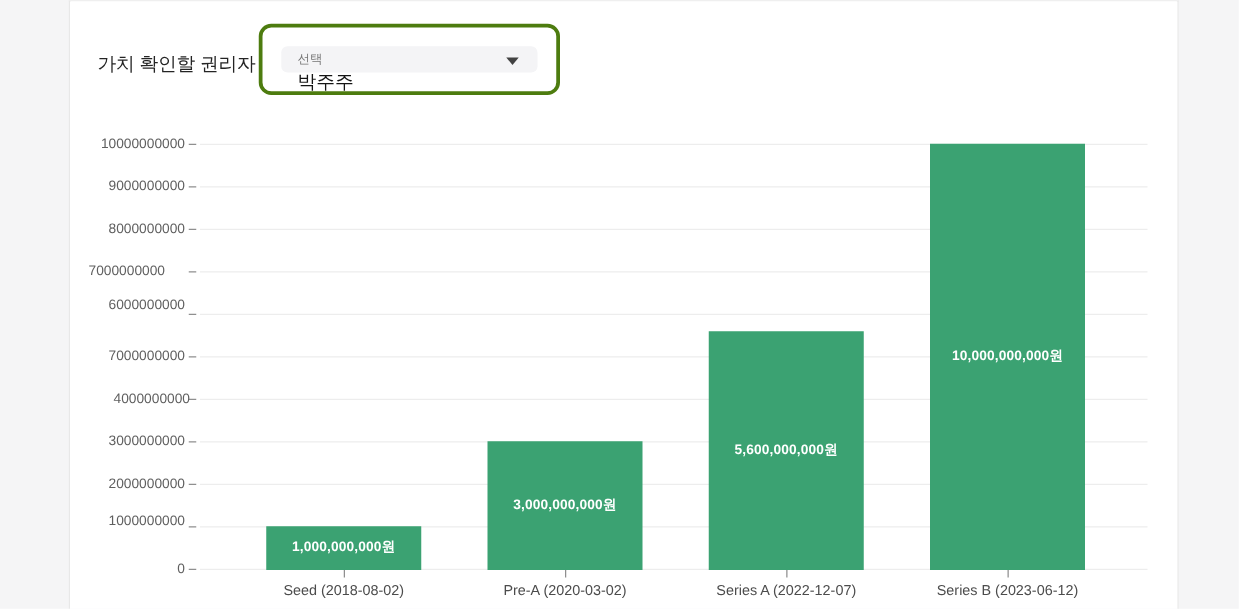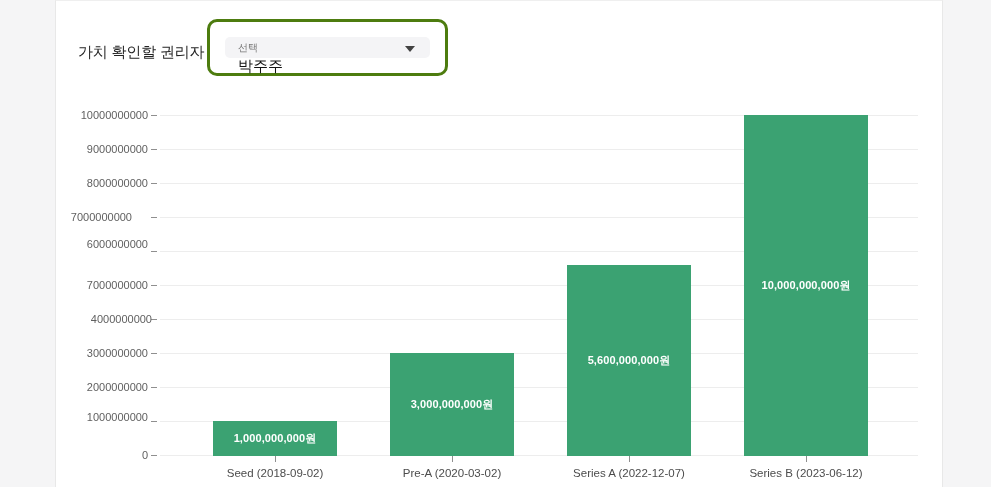--- a/index.html
+++ b/index.html
@@ -107,21 +107,21 @@
       <div class="y-label" style="left: 80px; width: 68px; top: 381px;">2000000000</div>
       <div class="gridline" style="left: 160px; width: 758px; top: 421px;"></div>
       <div class="y-tick" style="left: 151px; top: 421px;"></div>
       <div class="y-label" style="left: 80px; width: 68px; top: 411px;">1000000000</div>
       <div class="gridline" style="left: 160px; width: 758px; top: 455px;"></div>
       <div class="y-tick" style="left: 151px; top: 455px;"></div>
       <div class="y-label" style="left: 80px; width: 68px; top: 449px;">0</div>
       <div class="bar" style="left: 213px; top: 421px; width: 124px; height: 35px; background: rgb(59, 162, 114);"></div>
       <div class="bar-label" style="left: 275px; top: 432px;">1,000,000,000원</div>
       <div class="x-tick" style="left: 275px; top: 456px;"></div>
-      <div class="x-label" style="left: 275px; top: 466px;">Seed (2018-09-02)</div>
+      <div class="x-label" style="left: 275px; top: 466px;">Seed (2018-08-02)</div>
       <div class="bar" style="left: 390px; top: 353px; width: 124px; height: 103px; background: rgb(59, 162, 114);"></div>
       <div class="bar-label" style="left: 452px; top: 398px;">3,000,000,000원</div>
       <div class="x-tick" style="left: 452px; top: 456px;"></div>
       <div class="x-label" style="left: 452px; top: 466px;">Pre-A (2020-03-02)</div>
       <div class="bar" style="left: 567px; top: 265px; width: 124px; height: 191px; background: rgb(59, 162, 114);"></div>
       <div class="bar-label" style="left: 629px; top: 354px;">5,600,000,000원</div>
       <div class="x-tick" style="left: 629px; top: 456px;"></div>
       <div class="x-label" style="left: 629px; top: 466px;">Series A (2022-12-07)</div>
       <div class="bar" style="left: 744px; top: 115px; width: 124px; height: 341px; background: rgb(59, 162, 114);"></div>
       <div class="bar-label" style="left: 806px; top: 279px;">10,000,000,000원</div>

